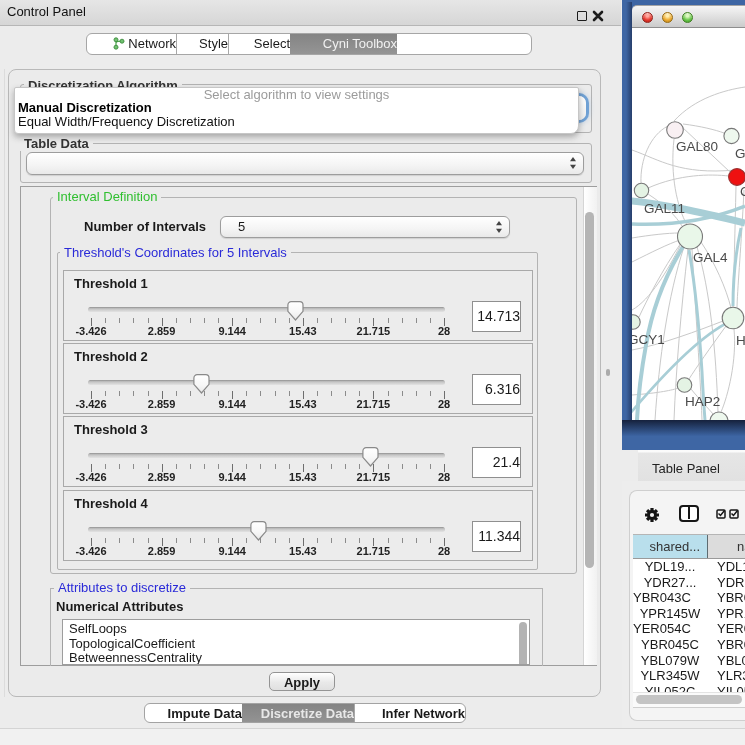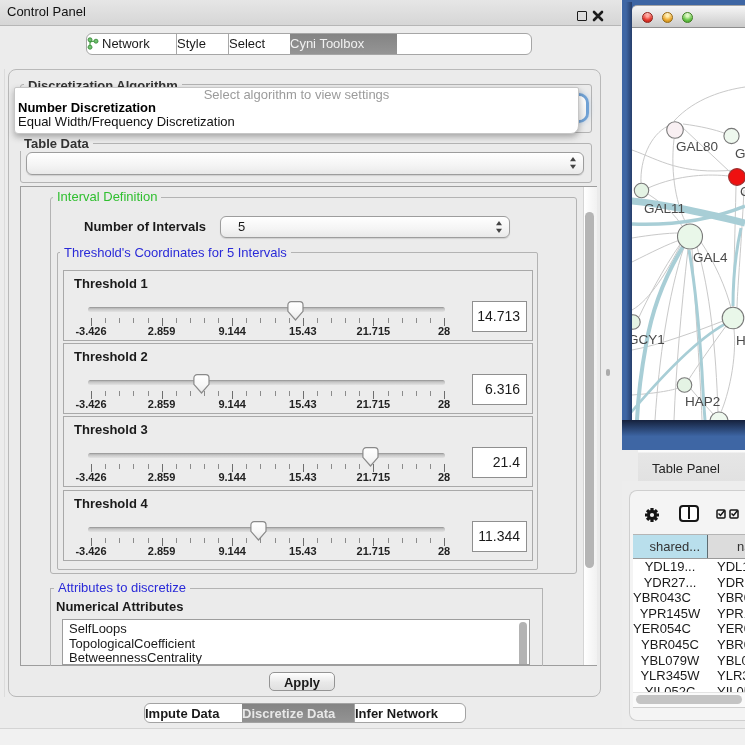--- a/index.html
+++ b/index.html
@@ -8,22 +8,22 @@
 .glab{position:absolute;background:#ebebeb;padding:0 4px;line-height:14px}
 .combo{position:absolute;border:1px solid #9d9d9d;border-radius:6px;
  background:linear-gradient(#ffffff,#f4f4f4 60%,#e9e9e9);box-shadow:0 1px 1px rgba(0,0,0,0.12)}
 .carr{position:absolute;right:6px;top:50%;margin-top:-6px;width:8px;height:12px}
 .tbox{position:absolute;left:63px;width:468px;height:69px;border:1px solid #a9a9a9;background:#ececec}
 .tname{position:absolute;left:10px;top:5px;font-weight:bold}
 .track{position:absolute;left:24px;top:36px;width:357px;height:5px;border-radius:2.5px;
  background:linear-gradient(#8f8f8f,#c3c3c3 35%,#e3e3e3);}
 .tlab{position:absolute;top:53.5px;width:60px;text-align:center;font-size:11px;font-weight:bold;color:#222}
 .vbox{position:absolute;left:408px;top:30px;width:47px;height:29px;background:#fff;border:1px solid #8f8f8f;
- font-size:14px;text-align:right;padding-right:6px;line-height:29px}
-.tab{height:24px;line-height:20px;text-align:left;flex:0 0 auto}
+ font-size:14px;text-align:right;line-height:29px}
+.tab{height:24px;line-height:20px;text-align:right;flex:0 0 auto}
 .sep{width:1px;background:#a8a8a8;height:20px;flex:0 0 auto}
 </style></head><body>
 
 <div class="a" style="left:0;top:0;width:621px;height:25px;background:linear-gradient(#e6e6e6,#d6d6d6);border-bottom:1px solid #b6b6b6">
   <div class="a" style="left:7px;top:4px;font-size:13px;color:#111">Control Panel</div>
   <div class="a" style="left:577px;top:11px;width:8px;height:8px;border:1.6px solid #1c1c1c;border-radius:1px"></div>
   <svg class="a" style="left:592px;top:10px" width="12" height="12" viewBox="0 0 12 12">
       <path d="M2 2 L10 10 M10 2 L2 10" stroke="#1c1c1c" stroke-width="2.6" stroke-linecap="round"></path>
     </svg>
 </div>
@@ -413,17 +413,17 @@
 <div style="position:absolute;left:717px;top:683.8px;height:15.6px;line-height:15.6px">YIL05</div>
 
 <div class="a" style="left:633px;top:692px;width:112px;height:15px;background:#fafafa;border-top:1px solid #e3e3e3"></div>
 <div class="a" style="left:636px;top:695px;width:106px;height:9px;background:#c4c4c4;border-radius:4.5px"></div>
 <div class="a" style="left:633px;top:707px;width:112px;height:1px;background:#cfcfcf"></div>
 
 <div class="a" style="left:633px;top:683px;width:112px;height:9px;background:transparent"></div>
 
 <div class="a" style="left:14px;top:87px;width:565px;height:47px;background:#fff;border:1px solid #c6c6c6;border-radius:2px 2px 8px 4px;box-shadow:0 3px 6px rgba(40,40,40,0.35);box-sizing:border-box;z-index:50">
   <div class="a" style="left:0;right:0;top:-1px;text-align:center;color:#9b9b9b">Select algorithm to view settings</div>
-  <div class="a" style="left:3px;top:12px;font-weight:bold;color:#000">Number Discretization</div>
+  <div class="a" style="left:3px;top:12px;font-weight:bold;color:#000">Manual Discretization</div>
   <div class="a" style="left:3px;top:26px;color:#111">Equal Width/Frequency Discretization</div>
 </div>
 
 <div class="a" style="left:0;top:728px;width:745px;height:17px;background:#f1f1f1;border-top:1px solid #d4d4d4"></div>
 
 </body></html>

